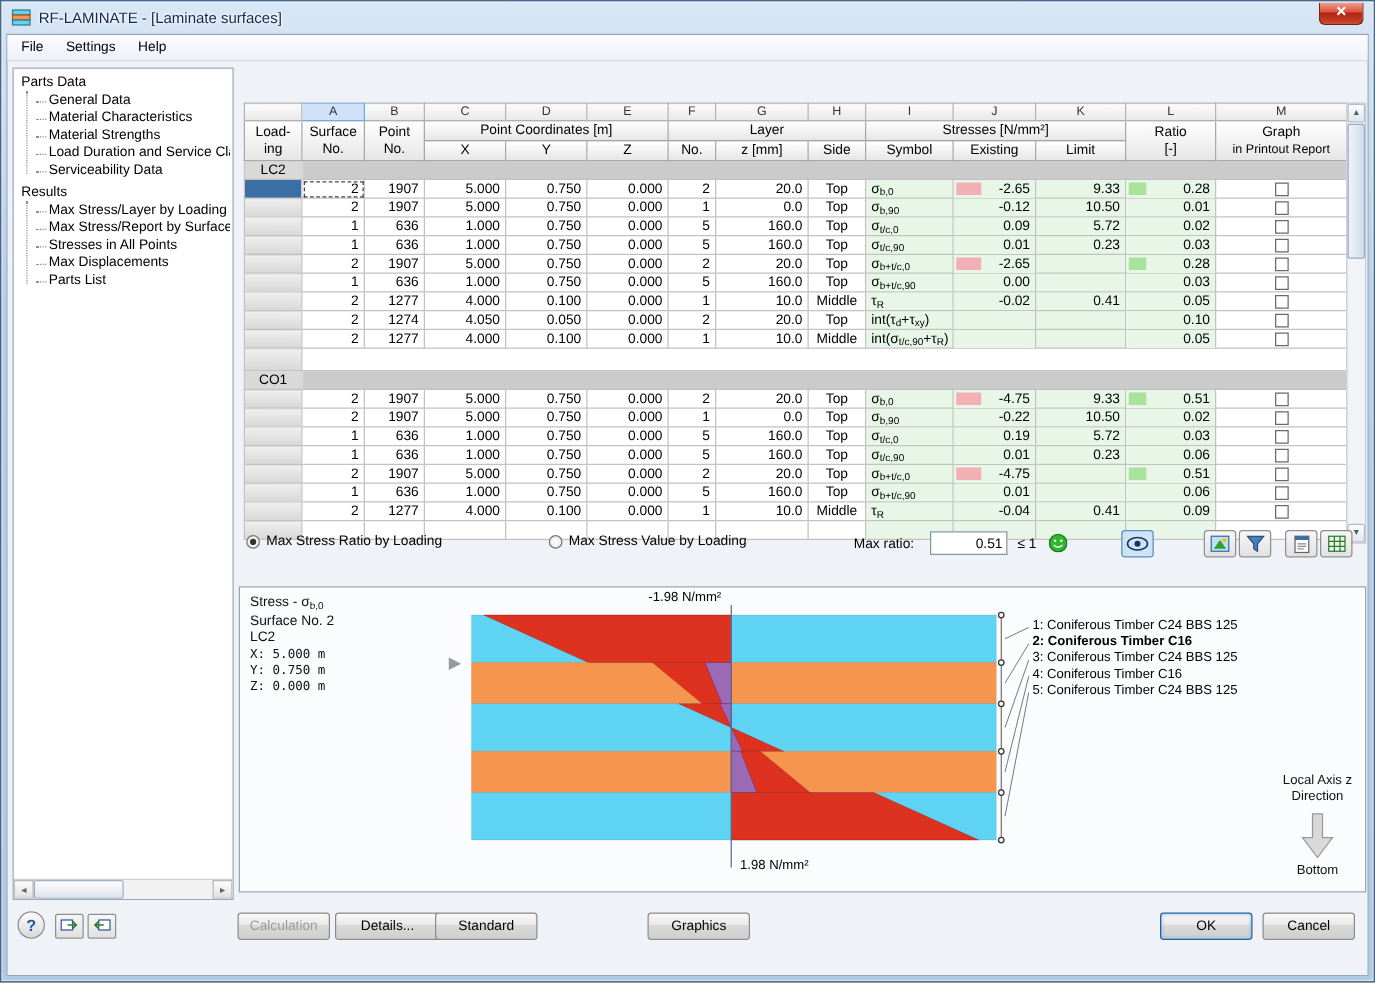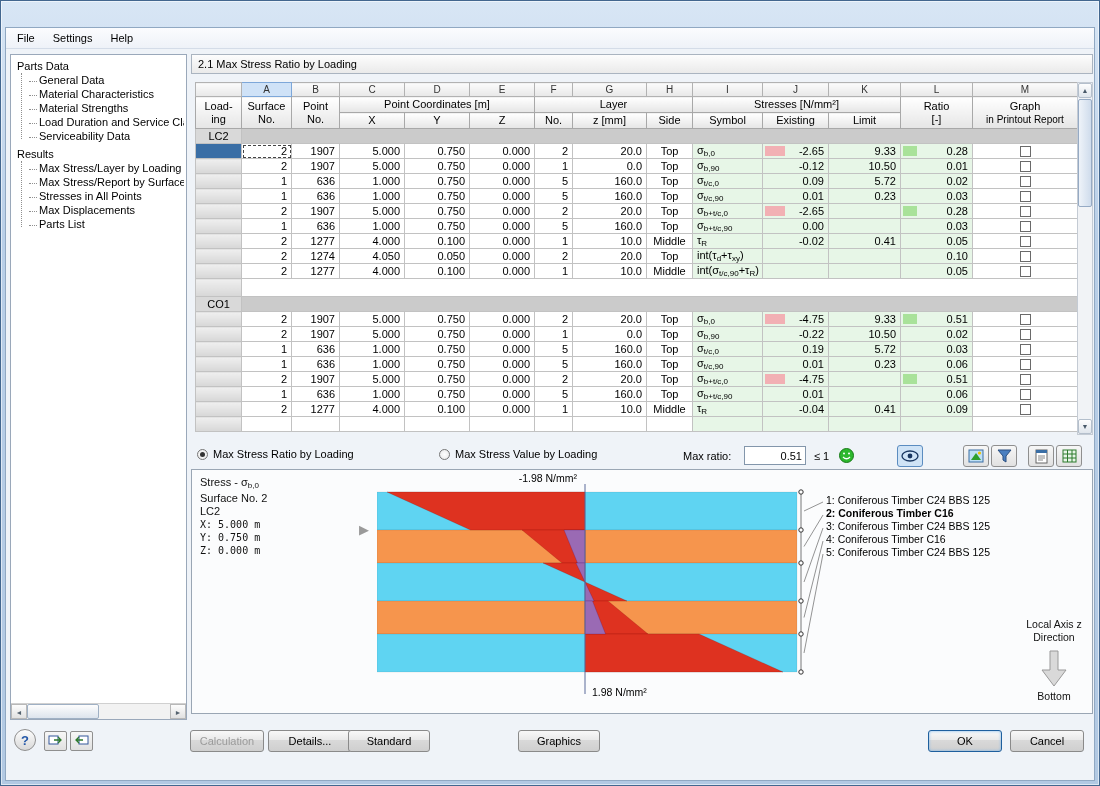--- a/index.html
+++ b/index.html
@@ -52,21 +52,21 @@
   .patch { position:absolute; left:2px; top:2px; bottom:2px; width:20px; }
   .patch.pink { background:var(--existing-pink); }
   .patch.lime { background:var(--ratio-green); width:14px; }
   .focus { outline:1px dashed #444; outline-offset:-2px; }
   .cb { display:inline-block; width:11px; height:11px; border:1px solid #6a6a6a; background:#fff; vertical-align:middle; }
   .vscroll { position:absolute; left:1071px; top:54px; width:16px; height:353px; background:#f1f3f6; border:1px solid #c4cbd4; }
   .vs-btn { position:absolute; left:0; width:14px; height:15px; text-align:center; font-size:7px; line-height:14px; color:#4a5a6a; background:linear-gradient(#fefefe,#dfe5ec); border:1px solid #b4bfcc; border-radius:2px; }
   .vs-btn.up { top:0; } .vs-btn.down { bottom:0; }
   .vs-thumb { position:absolute; left:0; top:16px; width:14px; height:108px; background:linear-gradient(90deg,#eef3f9,#cfdcec); border:1px solid #96aac4; border-radius:2px; }
   
-  .controls { position:absolute; left:185px; top:394px; width:902px; height:27px;margin-top:21px; }
+  .controls { position:absolute; left:185px; top:394px; width:902px; height:27px; }
   .radio-wrap { position:absolute; top:5px; display:flex; align-items:center; gap:5px; cursor:default; }
   .radio { width:11px; height:11px; border-radius:50%; border:1px solid #777; background:radial-gradient(#fff,#e6e6e6); display:inline-block; position:relative; }
   .radio.checked::after { content:''; position:absolute; left:2px; top:2px; width:5px; height:5px; border-radius:50%; background:#333; }
   .lbl { position:absolute; top:7px; }
   .ratio-input { position:absolute; top:3px; width:62px; height:19px; border:1px solid #8396ab; font-size:11px; text-align:right; padding:0 3px; font-family:inherit; background:#fff; }
   .ok-ind { position:absolute; top:5px; }
   .icon-btn { position:absolute; top:2px; width:26px; height:22px; background:linear-gradient(#f7f7f7,#e1e1e1); border:1px solid #8f8f8f; border-radius:3px; padding:0; display:flex; align-items:center; justify-content:center; }
   .icon-btn.pressed { background:#cfe3f6; border-color:#5b8cc0; }
   
   .graph-panel { position:absolute; left:185px; top:441px; width:902px; height:245px; background:#fbfcfd; border:1px solid #9aa6b4; overflow:hidden; }
@@ -97,20 +97,29 @@
   .btn { position:absolute; top:4px; height:22px; background:linear-gradient(#f8f8f8,#e9e9e9 45%,#d9d9d9 46%,#cfcfcf); border:1px solid #8a8a8a; border-radius:3px; font-size:11px; font-family:inherit; color:#000; cursor:default; }
   .btn.disabled { color:#9b9b9b; }
   .btn.ok { border:1px solid #1e5f9e; box-shadow:inset 0 0 3px #7ab6ec; }
   .round-btn { position:absolute; left:8px; top:3px; width:22px; height:22px; border-radius:50%; background:linear-gradient(#fdfdfd,#d8d8d8); border:1px solid #8f8f8f; color:#2458a8; font-weight:bold; font-size:13px; cursor:default; }
   .sq-btn { position:absolute; top:5px; width:23px; height:20px; background:linear-gradient(#f7f7f7,#e0e0e0); border:1px solid #8f8f8f; border-radius:2px; padding:0; }
 </style>
 </head>
 <body>
 
 <div class="window">
+  <div class="titlebar">
+    <svg width="16" height="16">
+        <rect x="1" y="2" width="14" height="4" fill="#5fd4f2" stroke="#357a90"></rect>
+        <rect x="1" y="6" width="14" height="4" fill="#f6954d" stroke="#9a5a20"></rect>
+        <rect x="1" y="10" width="14" height="4" fill="#5fd4f2" stroke="#357a90"></rect>
+      </svg>
+    <span class="ttl">RF-LAMINATE - [Laminate surfaces]</span>
+    <span class="close-btn">✕</span>
+  </div>
   <div class="client">
     <div class="menubar">
       <span class="menu-item">File</span>
       <span class="menu-item">Settings</span>
       <span class="menu-item">Help</span>
     </div>
 
     <div class="sidebar">
       <div class="tree">
           <div class="root">Parts Data</div>
@@ -130,21 +139,20 @@
             <li class="leaf">Parts List</li>
           </ul>
         </div>
       <div class="hscroll">
         <span class="sb-btn">◄</span>
         <span class="hthumb"></span>
         <span class="sb-btn right">►</span>
       </div>
     </div>
 
-    <div class="main-title">2.1 Max Stress Ratio by Loading</div>
 
     <table class="stress">
       <colgroup>
         <col style="width:46px">
           <col style="width:50px">
           <col style="width:48px">
         <col style="width:65px">
           <col style="width:65px">
           <col style="width:65px">
         <col style="width:38px">

